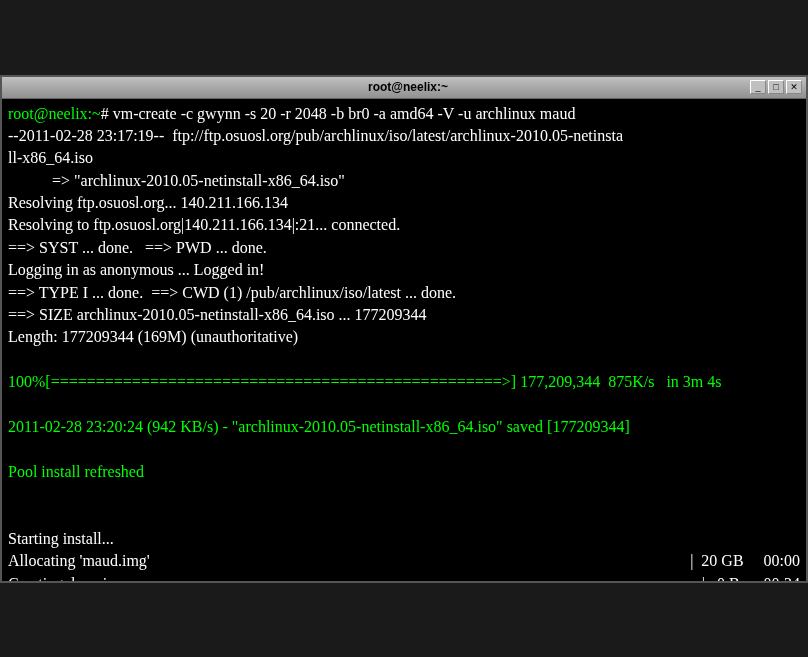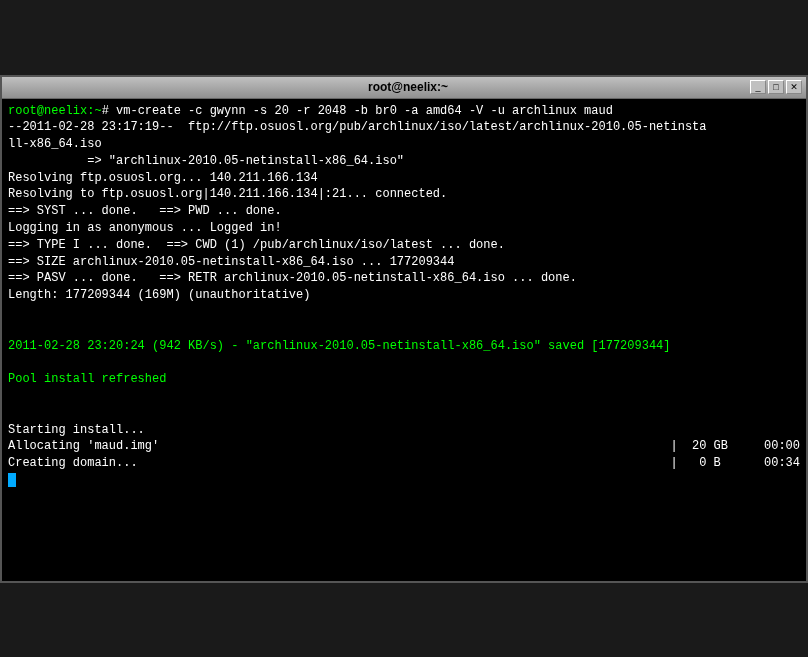--- a/index.html
+++ b/index.html
@@ -68,22 +68,22 @@
       cursor: pointer;
       font-family: sans-serif;
     }
 
     .terminal-body {
       flex: 1;
       background: #000000;
       padding: 4px 6px;
       overflow: hidden;
       color: #ffffff;
-      font-family: Liberation Mono, monospace;
-      font-size: 12px;
+      font-family: Liberation Serif, serif;
+      font-size: 16px;
       line-height: 1.4;
     }
 
     .line {
       white-space: pre;
       display: block;
     }
 
     .green { color: #00ff00; }
     .white { color: #ffffff; }
@@ -118,23 +118,23 @@
     <span class="line"><span class="green">root@neelix:~</span><span class="white"># vm-create -c gwynn -s 20 -r 2048 -b br0 -a amd64 -V -u archlinux maud</span></span>
     <span class="line white">--2011-02-28 23:17:19--  ftp://ftp.osuosl.org/pub/archlinux/iso/latest/archlinux-2010.05-netinsta</span>
     <span class="line white">ll-x86_64.iso</span>
     <span class="line white">           =&gt; "archlinux-2010.05-netinstall-x86_64.iso"</span>
     <span class="line white">Resolving ftp.osuosl.org... 140.211.166.134</span>
     <span class="line white">Resolving to ftp.osuosl.org|140.211.166.134|:21... connected.</span>
     <span class="line white">==&gt; SYST ... done.   ==&gt; PWD ... done.</span>
     <span class="line white">Logging in as anonymous ... Logged in!</span>
     <span class="line white">==&gt; TYPE I ... done.  ==&gt; CWD (1) /pub/archlinux/iso/latest ... done.</span>
     <span class="line white">==&gt; SIZE archlinux-2010.05-netinstall-x86_64.iso ... 177209344</span>
-    <span class="line white">==&gt; PASV ... done.   ==&gt; RETR archlinux-2010.05-netinstall-x86_64.iso ... done.</span>
     <span class="line white">Length: 177209344 (169M) (unauthoritative)</span>
     <span class="line">&nbsp;</span>
+    <span class="line green">100%[==================================================&gt;] 177,209,344  875K/s   in 3m 4s</span>
     <span class="line">&nbsp;</span>
     <span class="line green">2011-02-28 23:20:24 (942 KB/s) - "archlinux-2010.05-netinstall-x86_64.iso" saved [177209344]</span>
     <span class="line">&nbsp;</span>
     <span class="line green">Pool install refreshed</span>
     <span class="line">&nbsp;</span>
     <span class="line">&nbsp;</span>
     <span class="line white">Starting install...</span>
     <span class="line" style="display:flex;justify-content:space-between;"><span class="white">Allocating 'maud.img'</span><span class="white">|  20 GB     00:00</span></span>
     <span class="line" style="display:flex;justify-content:space-between;"><span class="white">Creating domain...</span><span class="white">|   0 B      00:34</span></span>
     <span class="line"><span class="cursor"></span></span>

